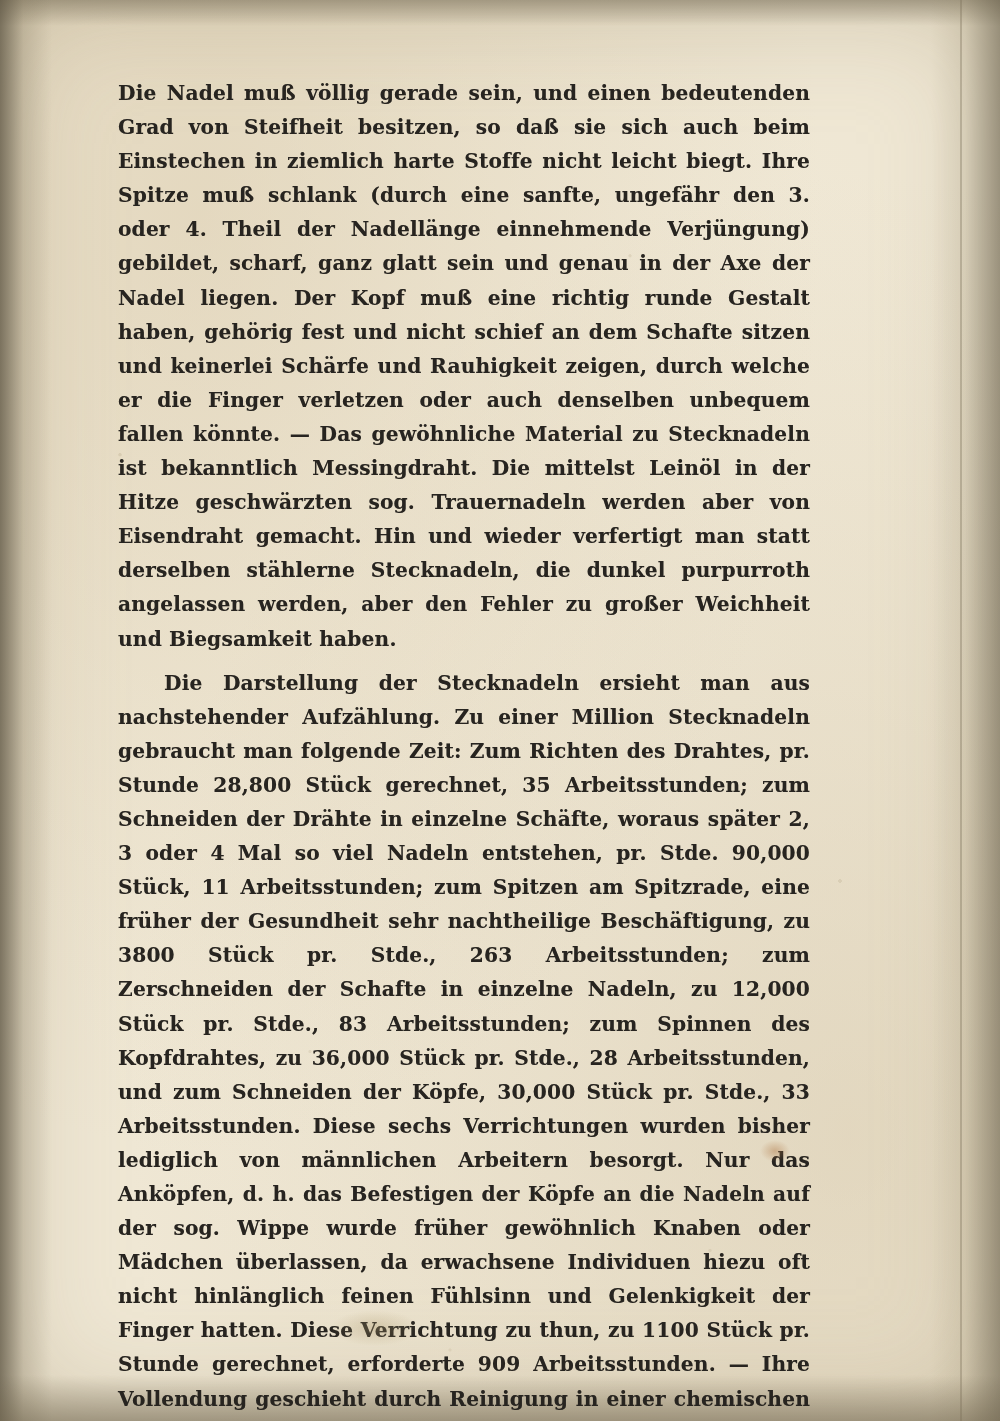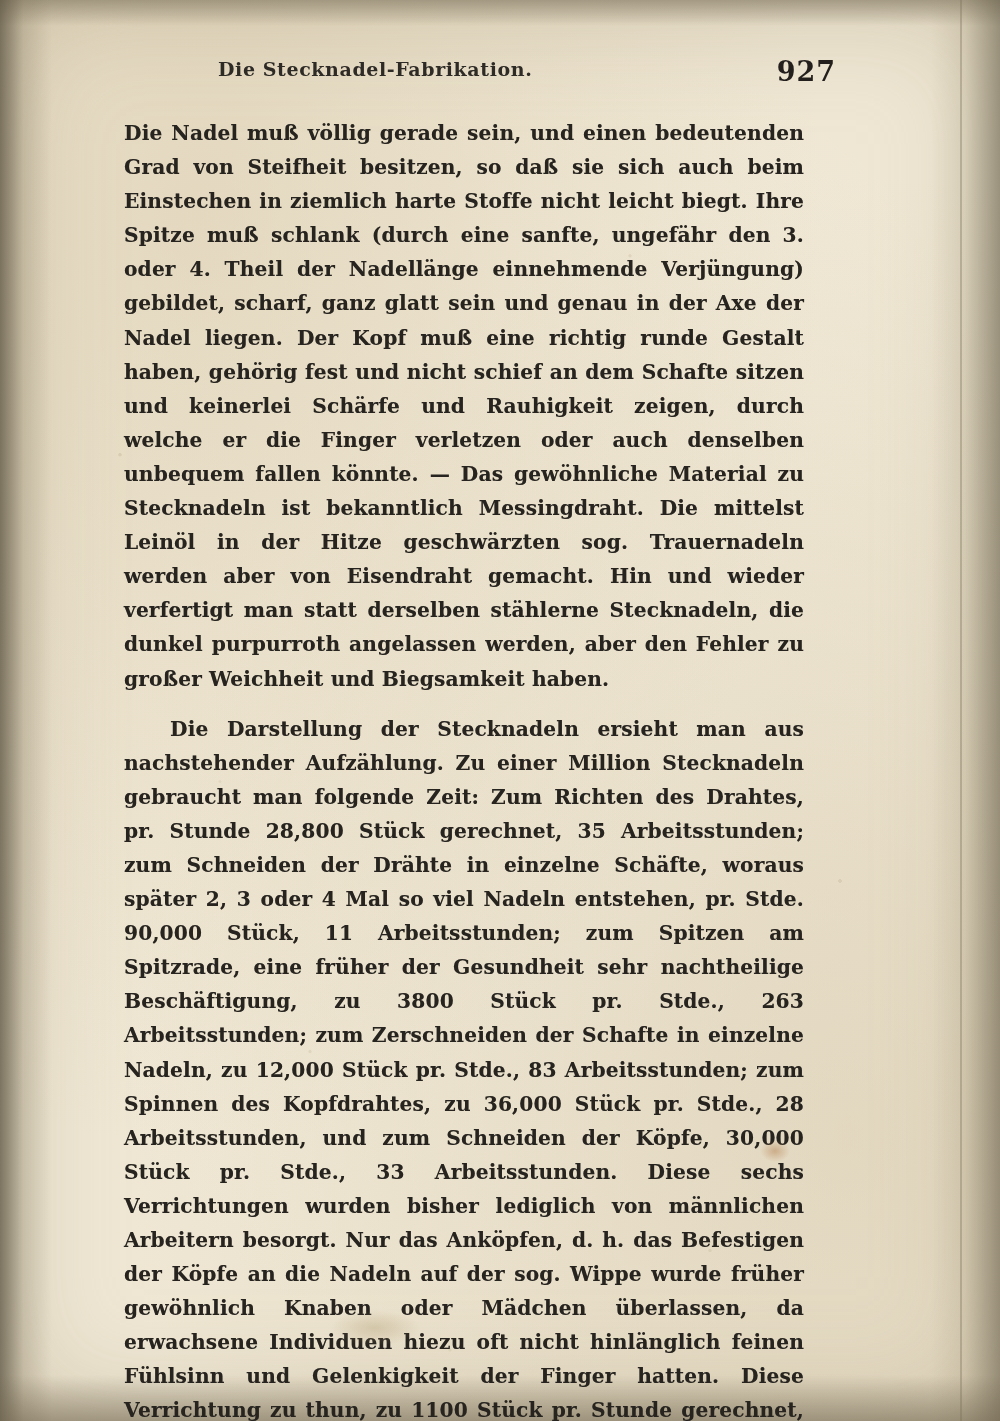--- a/index.html
+++ b/index.html
@@ -101,21 +101,21 @@
     font-size: 20.2px;
     line-height: 34.1px;
     color: #272420;
     text-align: justify;
     text-justify: inter-word;
     letter-spacing: 0.15px;
     font-weight: 600;
     text-shadow: 0 0 0.5px rgba(40,36,30,0.35);
   }
   .body-text p {
-    margin: 16px;
+    margin: 10px;
   }
   .body-text p.indent {
     text-indent: 46px;
   }
 
   
   .speckle {
     position: absolute;
     inset: 0;
     pointer-events: none;
@@ -150,24 +150,20 @@
 <div class="page">
 
   <div class="edge-top"></div>
   <div class="edge-left"></div>
   <div class="edge-right"></div>
   <div class="edge-bottom"></div>
   <div class="spine-line"></div>
 
   <div class="content">
 
-    <div class="header">
-      <div class="running-title">Die Stecknadel-Fabrikation.</div>
-      <div class="page-number">927</div>
-    </div>
 
     <div class="body-text">
       <p>Die Nadel muß völlig gerade sein, und einen bedeutenden Grad von Steifheit besitzen, so daß sie sich auch beim Einstechen in ziemlich harte Stoffe nicht leicht biegt. Ihre Spitze muß schlank (durch eine sanfte, ungefähr den 3. oder 4. Theil der Nadellänge einnehmende Verjüngung) gebildet, scharf, ganz glatt sein und genau in der Axe der Nadel liegen. Der Kopf muß eine richtig runde Gestalt haben, gehörig fest und nicht schief an dem Schafte sitzen und keinerlei Schärfe und Rauhigkeit zeigen, durch welche er die Finger verletzen oder auch denselben unbequem fallen könnte. — Das gewöhnliche Material zu Stecknadeln ist bekanntlich Messingdraht. Die mittelst Leinöl in der Hitze geschwärzten sog. Trauernadeln werden aber von Eisendraht gemacht. Hin und wieder verfertigt man statt derselben stählerne Stecknadeln, die dunkel purpurroth angelassen werden, aber den Fehler zu großer Weichheit und Biegsamkeit haben.</p>
       <p class="indent">Die Darstellung der Stecknadeln ersieht man aus nachstehender Aufzählung. Zu einer Million Stecknadeln gebraucht man folgende Zeit: Zum Richten des Drahtes, pr. Stunde 28,800 Stück gerechnet, 35 Arbeitsstunden; zum Schneiden der Drähte in einzelne Schäfte, woraus später 2, 3 oder 4 Mal so viel Nadeln entstehen, pr. Stde. 90,000 Stück, 11 Arbeitsstunden; zum Spitzen am Spitzrade, eine früher der Gesundheit sehr nachtheilige Beschäftigung, zu 3800 Stück pr. Stde., 263 Arbeitsstunden; zum Zerschneiden der Schafte in einzelne Nadeln, zu 12,000 Stück pr. Stde., 83 Arbeitsstunden; zum Spinnen des Kopfdrahtes, zu 36,000 Stück pr. Stde., 28 Arbeitsstunden, und zum Schneiden der Köpfe, 30,000 Stück pr. Stde., 33 Arbeitsstunden. Diese sechs Verrichtungen wurden bisher lediglich von männlichen Arbeitern besorgt. Nur das Anköpfen, d. h. das Befestigen der Köpfe an die Nadeln auf der sog. Wippe wurde früher gewöhnlich Knaben oder Mädchen überlassen, da erwachsene Individuen hiezu oft nicht hinlänglich feinen Fühlsinn und Gelenkigkeit der Finger hatten. Diese Verrichtung zu thun, zu 1100 Stück pr. Stunde gerechnet, erforderte 909 Arbeitsstunden. — Ihre Vollendung geschieht durch Reinigung in einer chemischen Mischung, bei besseren Sorten auch durch Verzinnung. — Mithin bedurfte man nach dem bisherigen Prozesse, wo meistens Handverrichtungen vorkamen, um 1 Million Stecknadeln zu verfertigen, im Ganzen 1362 Arbeitsstunden. — In neuerer Zeit hat man jedoch immer mehr, da sich Maschinen zur vollständigen Herstellung von Stecknadeln nicht bewährt haben, Hilfsmaschinen eingeführt, und es sind nunmehr namentlich solche im Gange, welche die vollständige Verfertigung der Stecknadelköpfe, die obigen letzten 3 Verrichtungen so besorgen, daß sie für große Nadeln 112 und für kleine Nadeln 160 Köpfe in der Minute fertigen und anbringen, oder nimmt man Ausschießen und andere unvermeidliche Störungen an, im Mittel 4500 Stück pr. Stunde fertig bringen und man also zur Anköpfung von 1 Million Stecknadeln statt der für Verrichtung der drei letzten Verrichtungen nothwendigen Zeit von</p>
     </div>
 
   </div>
 
   <div class="speckle"></div>
   <div class="stain-1"></div>

